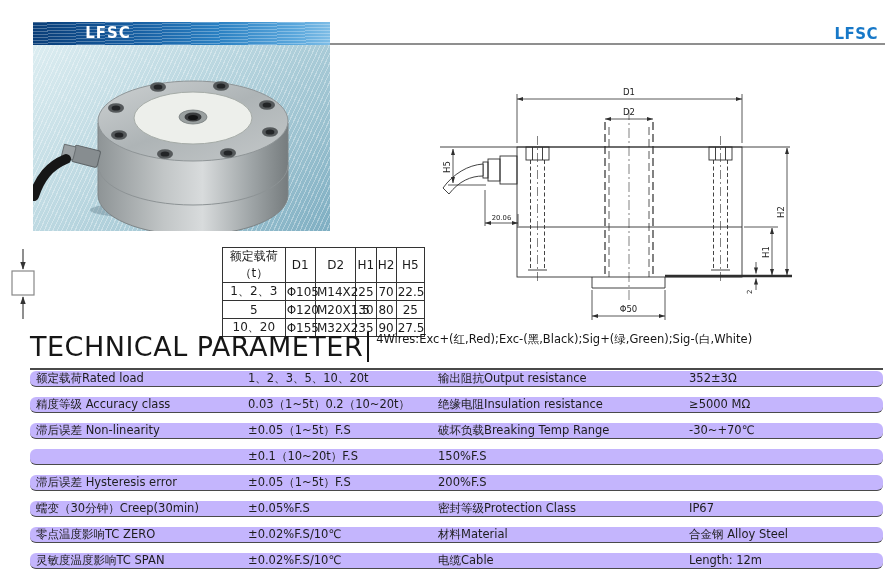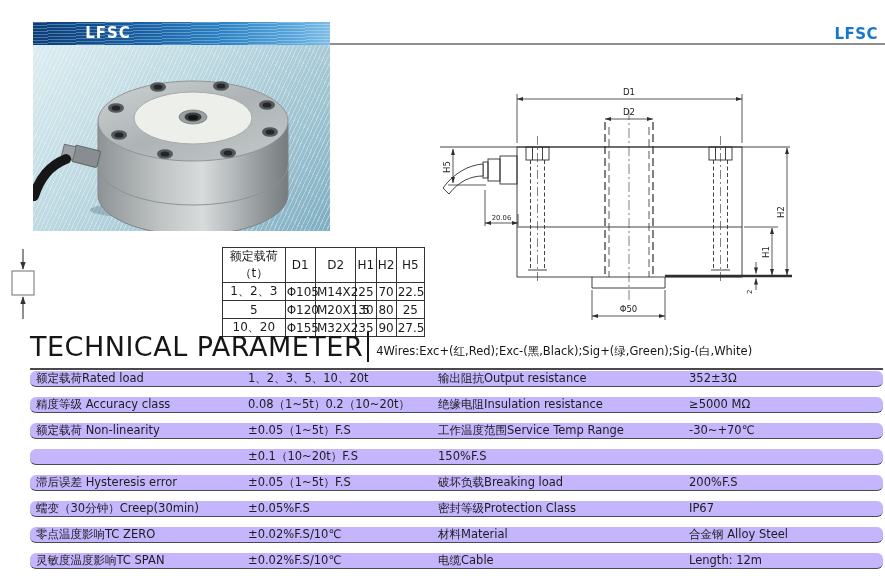--- a/index.html
+++ b/index.html
@@ -37,21 +37,21 @@
   }
   .dim-table th,.dim-table td{
     border:1px solid #333;text-align:center;font-weight:normal;padding:0 1px;height:17px;
   }
   .dim-table col.c0{width:31%}.dim-table col.c1{width:15%}.dim-table col.c2{width:20%}
   .dim-table col.c3{width:10%}.dim-table col.c4{width:10%}.dim-table col.c5{width:14%}
   
   .drawing{position:absolute;left:440px;top:72px}
   .drawing text{font-family:"DejaVu Sans","Liberation Sans",sans-serif}
   
-  .title-row{position:absolute;left:30px;top:332px;display:flex;align-items:flex-end}
+  .title-row{position:absolute;left:30px;top:332px;display:flex;align-items:flex-start}
   .title{font-size:27px;color:#161616;letter-spacing:.5px;line-height:30px}
   .title-bar{width:2px;height:30px;background:#161616;margin:0 7px 0 4px}
   .wiring{font-size:11.5px;color:#161616;padding-bottom:3px;white-space:nowrap}
   
   .spec{position:absolute;left:30px;top:368px;width:853px;border-top:2.5px solid #4a4a4a;padding-top:1px}
   .spec-row{
     display:flex;height:15px;line-height:15px;background:#c4b5fd;
     border-bottom:1.6px solid #4a4a4a;margin-bottom:10px;font-size:11.5px;color:#1d1d1d;
     white-space:nowrap;overflow:visible;border-radius:6px;
   }
@@ -264,39 +264,38 @@
 
 <div class="spec">
     <div class="spec-row">
       <span class="c1">额定载荷Rated load</span>
       <span class="c2">1、2、3、5、10、20t</span>
       <span class="c3">输出阻抗Output resistance</span>
       <span class="c4">352±3Ω</span>
     </div>
     <div class="spec-row">
       <span class="c1">精度等级 Accuracy class</span>
-      <span class="c2">0.08（1~5t）0.2（10~20t）</span>
+      <span class="c2">0.03（1~5t）0.2（10~20t）</span>
       <span class="c3">绝缘电阻Insulation resistance</span>
       <span class="c4">≥5000 MΩ</span>
     </div>
     <div class="spec-row">
-      <span class="c1">额定载荷 Non-linearity</span>
+      <span class="c1">滞后误差 Non-linearity</span>
       <span class="c2">±0.05（1~5t）F.S</span>
-      <span class="c3">工作温度范围Service Temp Range</span>
+      <span class="c3">破坏负载Breaking Temp Range</span>
       <span class="c4">-30~+70℃</span>
     </div>
     <div class="spec-row">
       <span class="c1"></span>
       <span class="c2">±0.1（10~20t）F.S</span>
       <span class="c4">150%F.S</span>
     </div>
     <div class="spec-row">
       <span class="c1">滞后误差 Hysteresis error</span>
       <span class="c2">±0.05（1~5t）F.S</span>
-      <span class="c3">破坏负载Breaking load</span>
       <span class="c4">200%F.S</span>
     </div>
     <div class="spec-row">
       <span class="c1">蠕变（30分钟）Creep(30min)</span>
       <span class="c2">±0.05%F.S</span>
       <span class="c3">密封等级Protection Class</span>
       <span class="c4">IP67</span>
     </div>
     <div class="spec-row">
       <span class="c1">零点温度影响TC ZERO</span>

